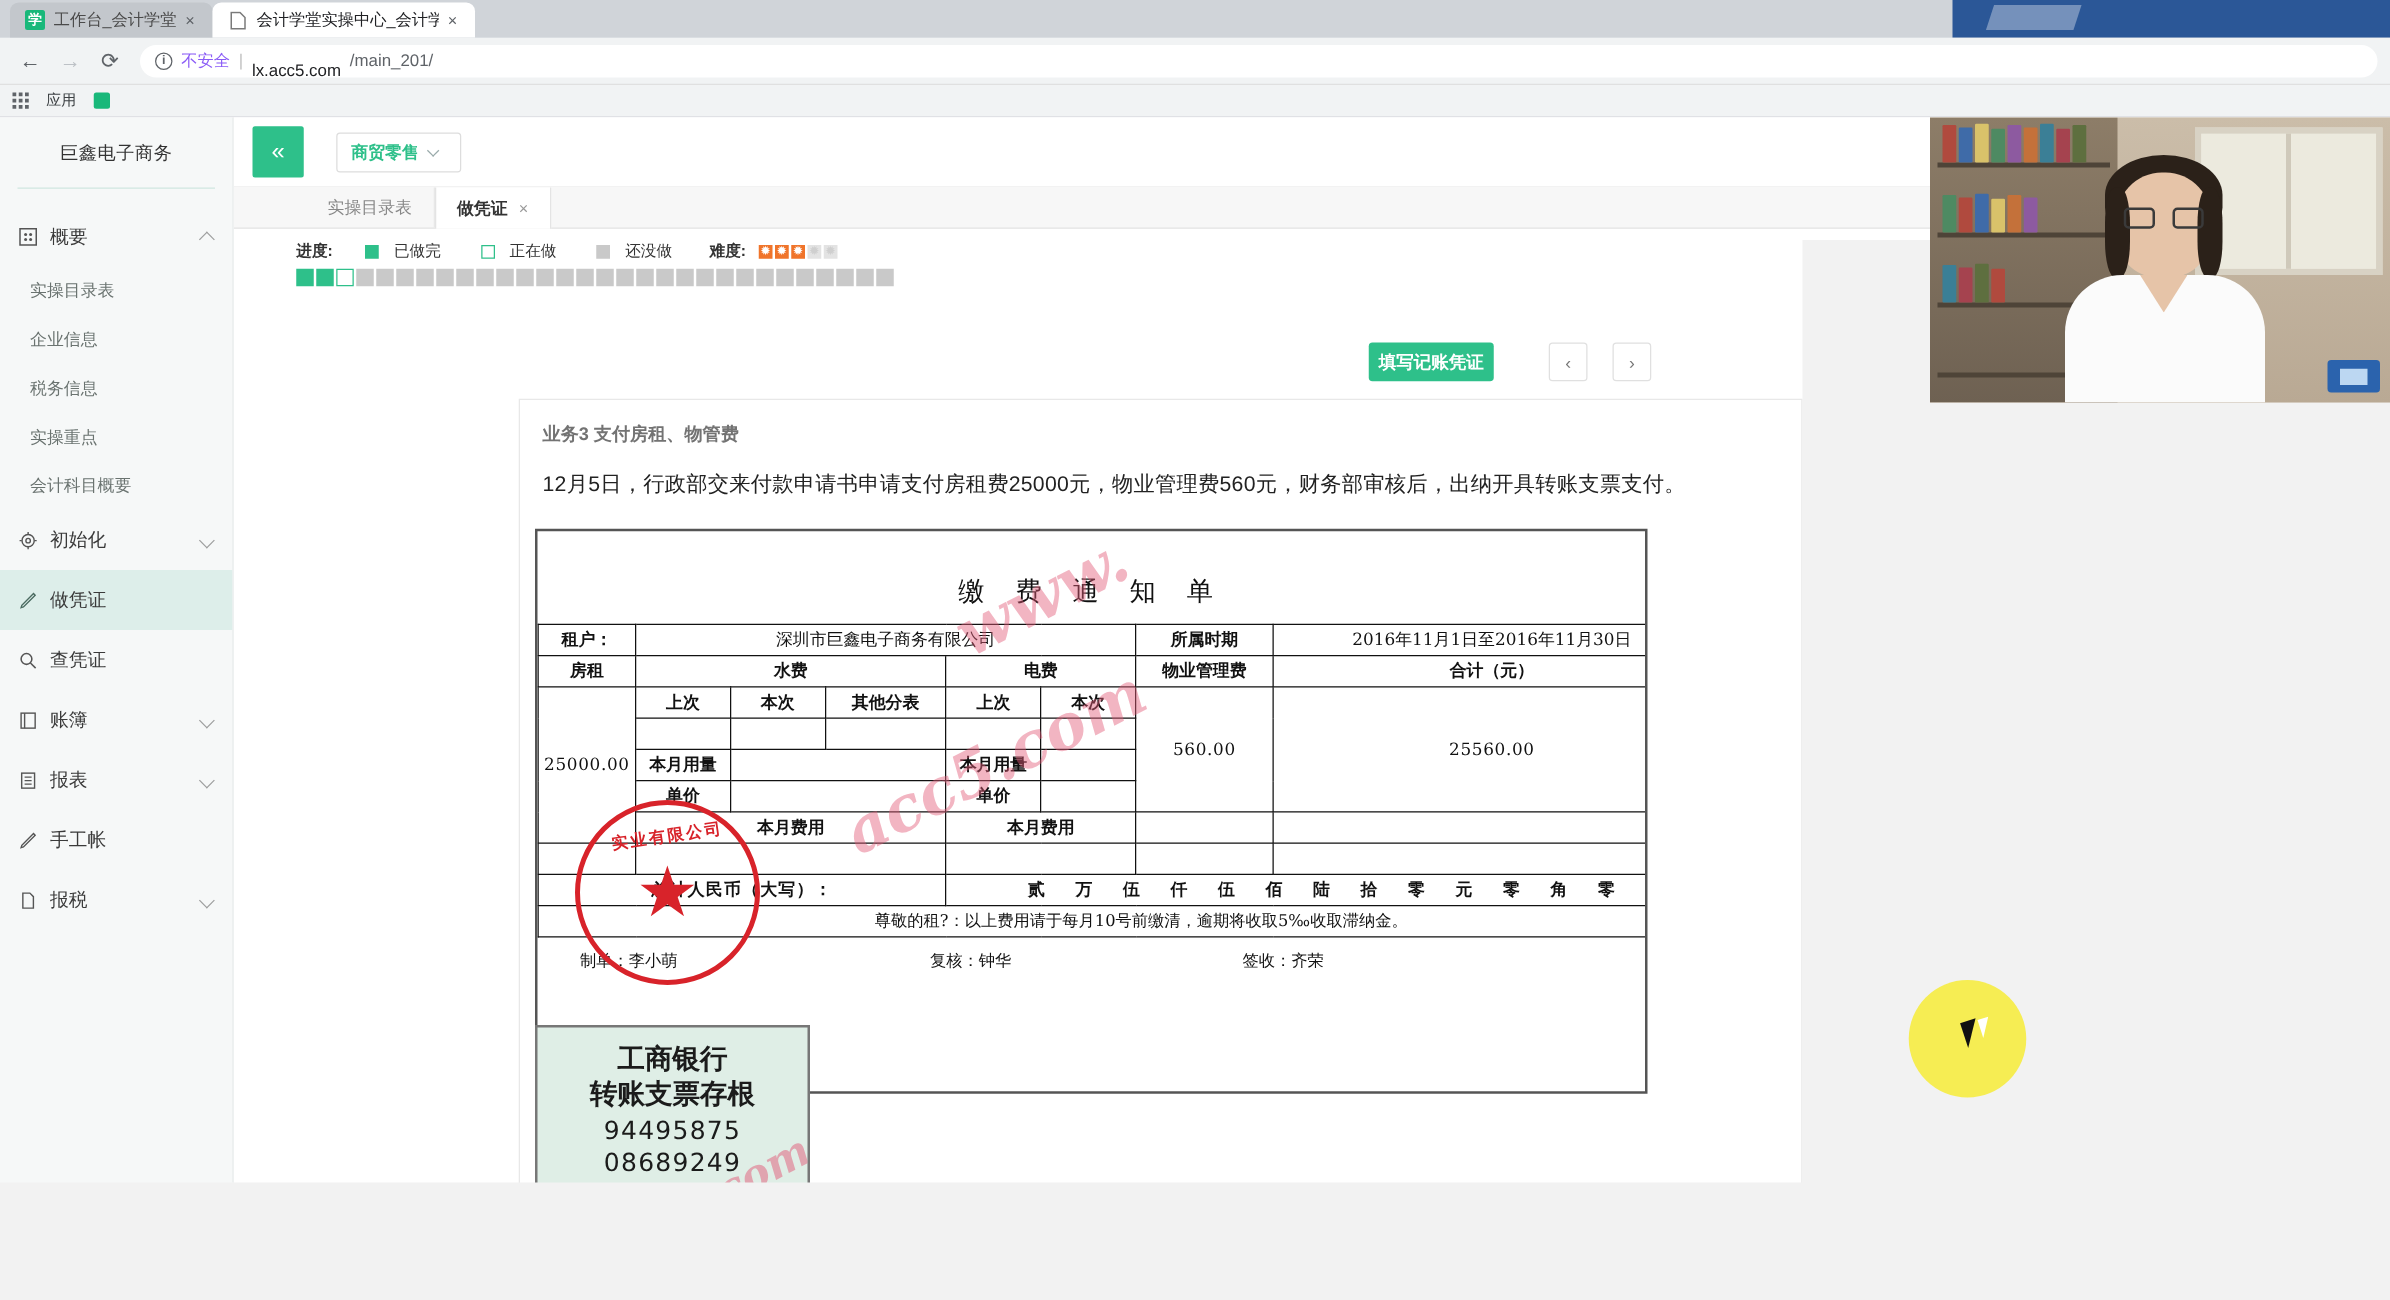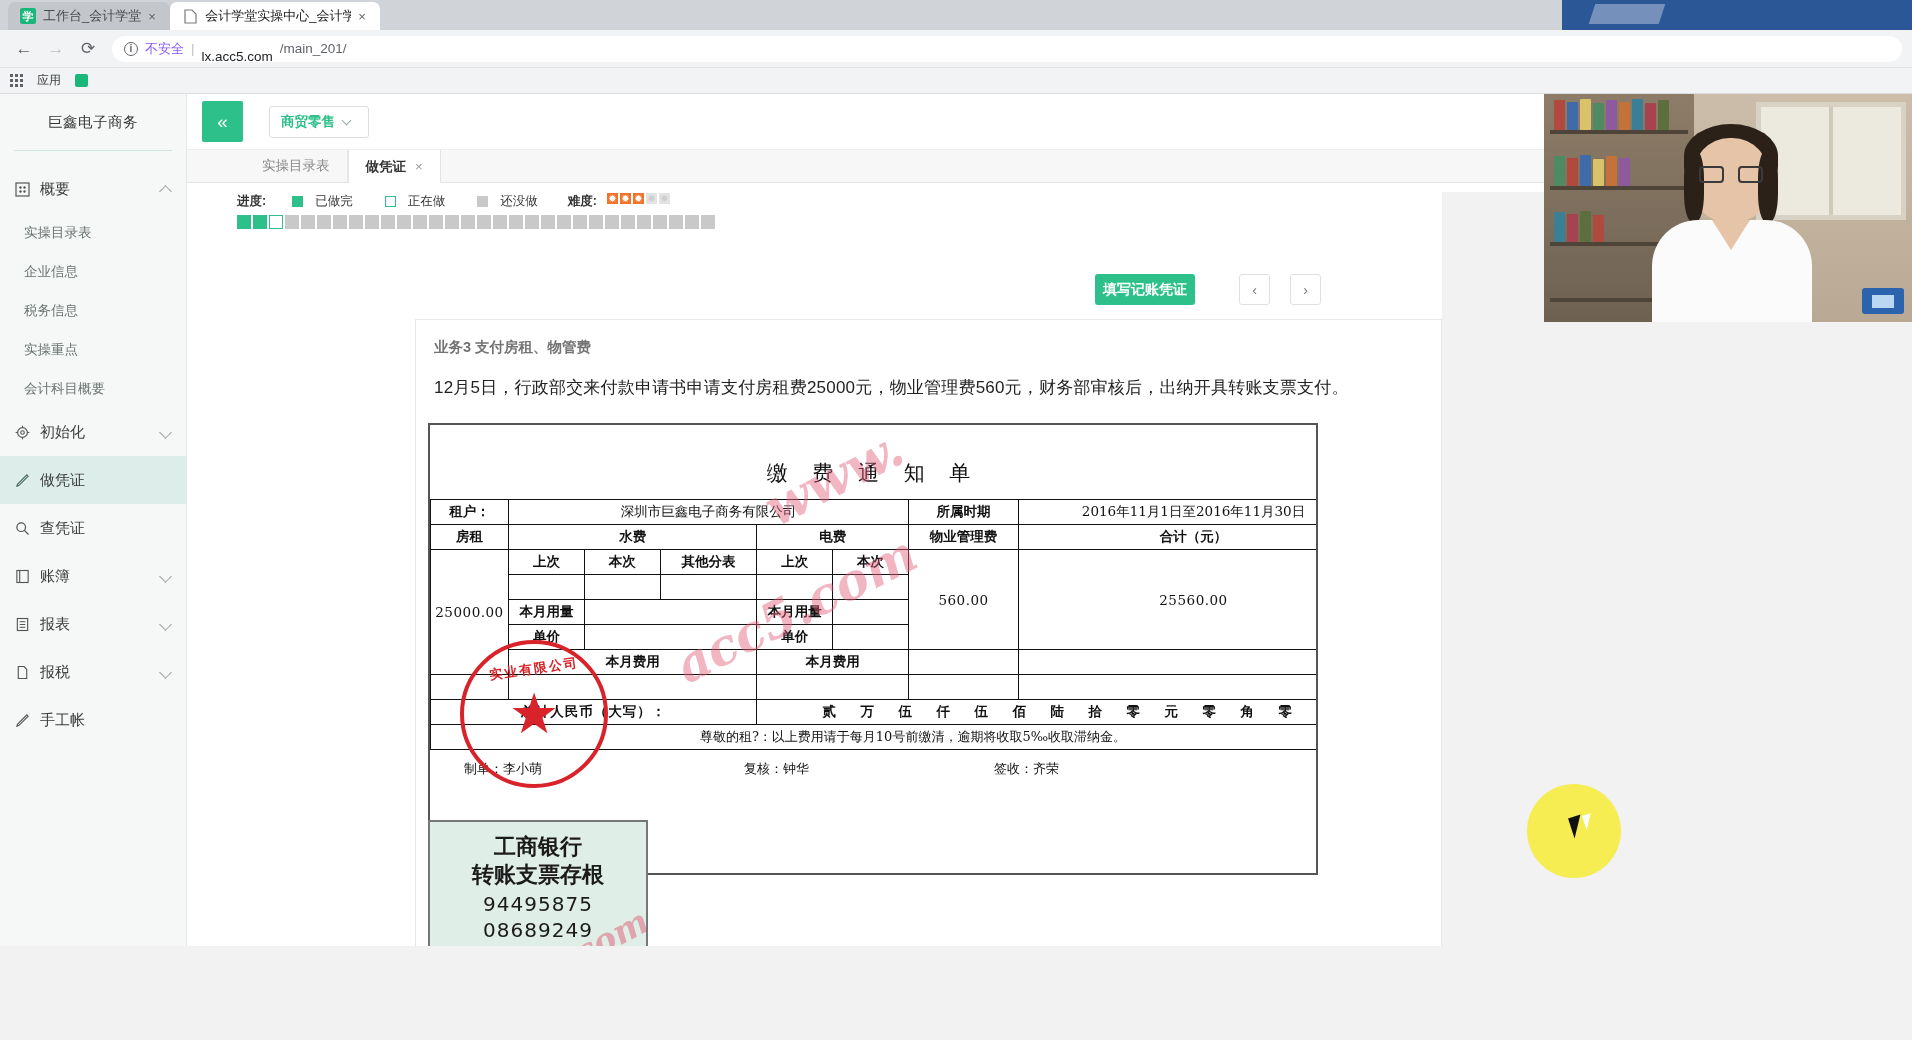--- a/index.html
+++ b/index.html
@@ -167,21 +167,21 @@
   }
   .app-tab.active {
     background: #fff; color: #333; font-weight: bold;
     border-left: 1px solid #e4e4e4; border-right: 1px solid #e4e4e4;
     margin-bottom: -1px;
   }
   .app-tab .x { font-size: 13px; color: #999; font-weight: normal; }
 
   
   .progress-row {
-    padding: 10px 0 0 50px; display: flex; gap: 10px;
+    padding: 10px 0 0 50px; display: flex; align-items: center; gap: 10px;
     font-size: 12.5px; color: #333;
   }
   .pl-strong { font-weight: bold; }
   .legend { display: flex; align-items: center; gap: 12px; margin-right: 6px; padding-left: 16px; }
   .sw { width: 11px; height: 11px; display: inline-block; }
   .sw.done { background: #2ec08a; }
   .sw.doing { background: #fff; border: 1.4px solid #2ec08a; }
   .sw.todo { background: #c9c9c9; }
   .stars { display: inline-flex; gap: 2px; }
   .star {
@@ -532,34 +532,34 @@
             <line x1="5" y1="11" x2="11" y2="11" stroke="#555" stroke-width="1.1"></line>
           </svg>
       </span>
       <span class="mlabel">报表</span>
       <span class="chev"></span>
     </div>
 
     <div class="menu-row">
       <span class="mi">
         <svg width="15" height="15" viewBox="0 0 16 16">
-            <path d="M3.5 1.6h6l3 3v9.8h-9z" fill="none" stroke="#555" stroke-width="1.2"></path>
+            <path d="M2 14l2-.6L14 3.4 12.6 2 2.6 12z" fill="none" stroke="#555" stroke-width="1.2"></path>
           </svg>
       </span>
-      <span class="mlabel">报税</span>
-      <span class="chev"></span>
+      <span class="mlabel">手工帐</span>
     </div>
 
     <div class="menu-row">
       <span class="mi">
         <svg width="15" height="15" viewBox="0 0 16 16">
-            <path d="M2 14l2-.6L14 3.4 12.6 2 2.6 12z" fill="none" stroke="#555" stroke-width="1.2"></path>
+            <path d="M3.5 1.6h6l3 3v9.8h-9z" fill="none" stroke="#555" stroke-width="1.2"></path>
           </svg>
       </span>
-      <span class="mlabel">手工帐</span>
+      <span class="mlabel">报税</span>
+      <span class="chev"></span>
     </div>
 
   </div>
 
   <div class="main">
 
     <div class="topbar">
       <div class="collapse-btn">«</div>
       <div class="industry-select">
         <span>商贸零售</span>

